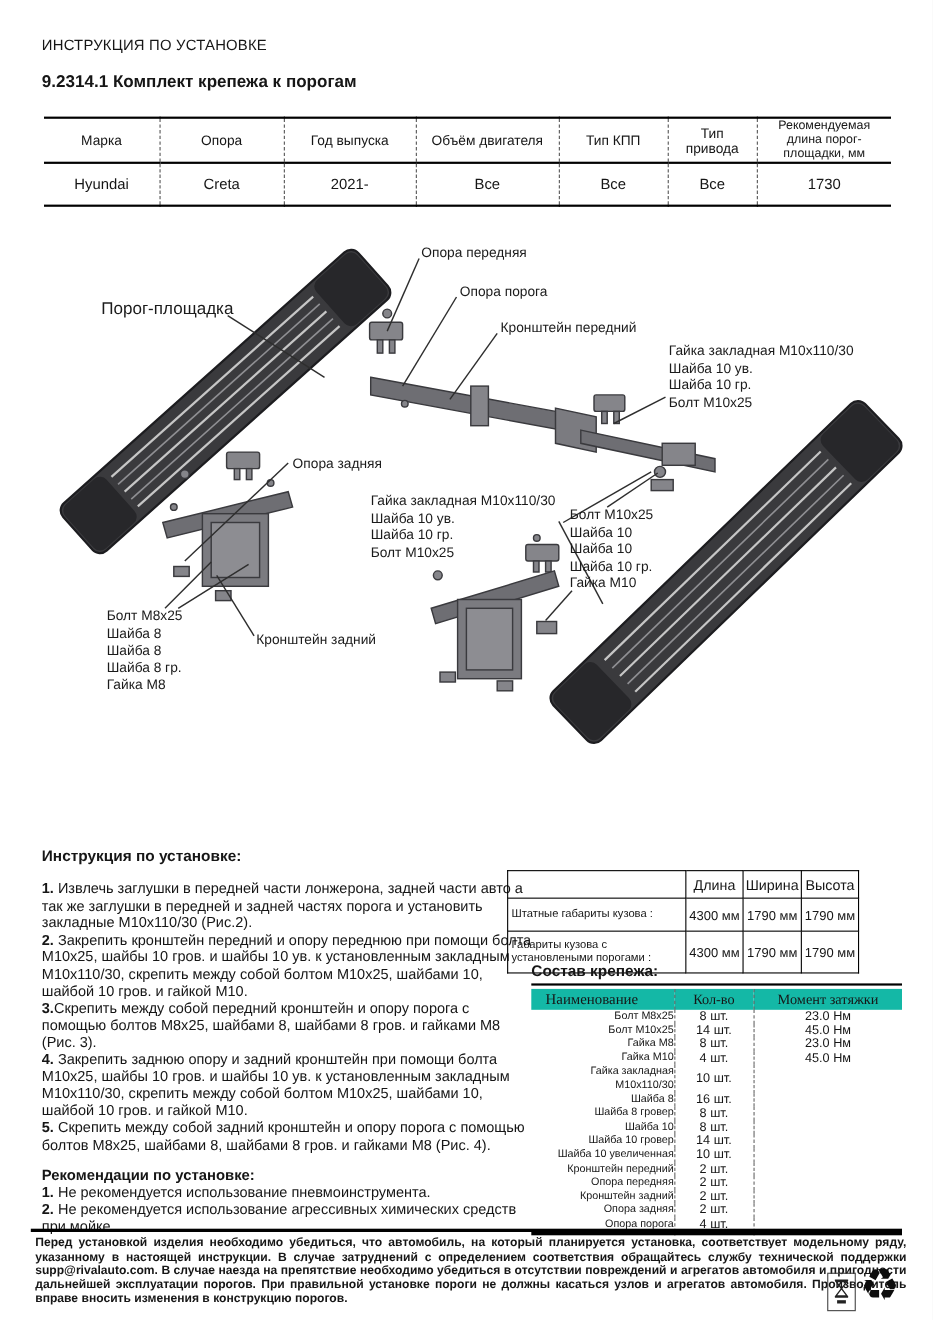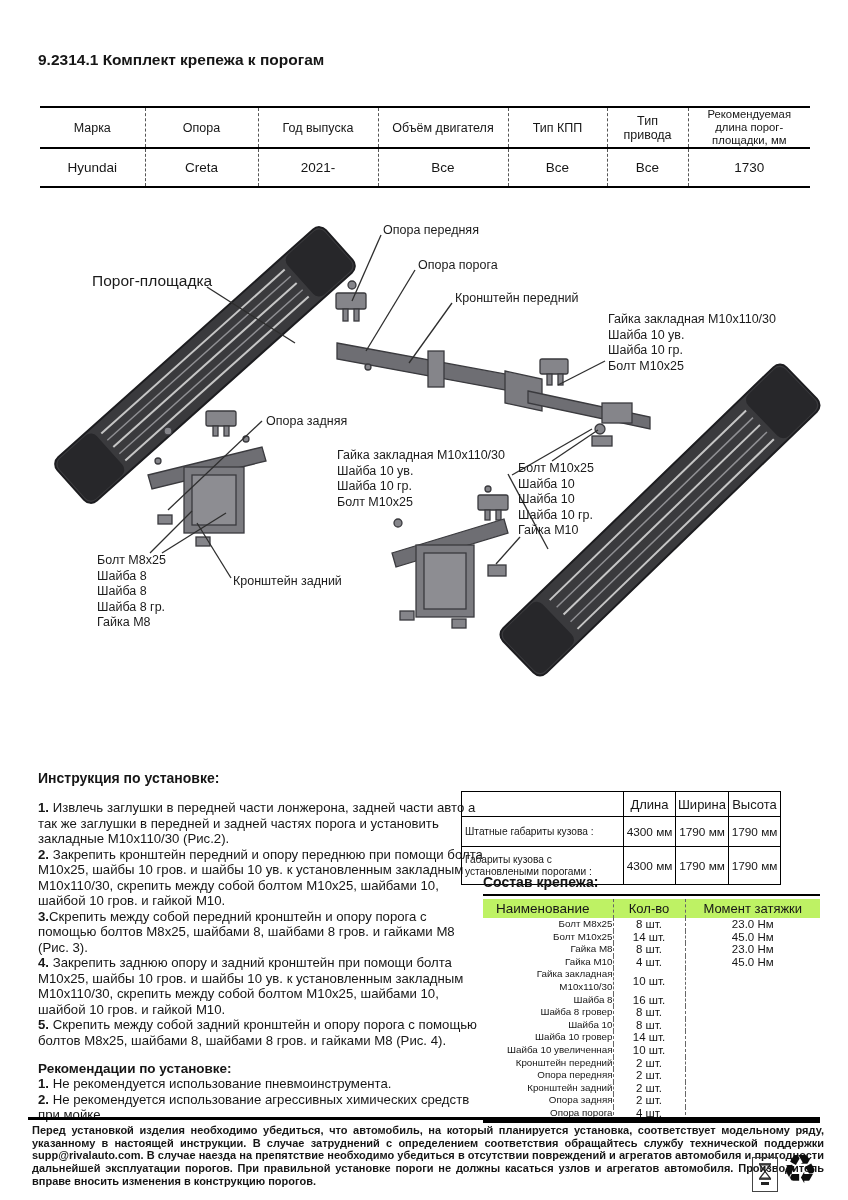--- a/index.html
+++ b/index.html
@@ -60,21 +60,21 @@
     position:absolute; left:483px; top:874px; width:337px;
     font-size:14px; font-weight:bold;
     border-bottom:2px solid #000; padding-bottom:4px;
   }
   table.hw {
     position:absolute; left:483px; top:899px; width:337px;
     border-collapse:collapse; table-layout:fixed;
     border-bottom:3px solid #000;
   }
   table.hw th {
-    background:#bef264; font-weight:normal; height:19px; padding:0;
+    background:#14b8a6; font-weight:normal; height:19px; padding:0;font-family:Liberation Serif, serif;
   }
   table.hw th.h-name { text-align:left; padding-left:13px; font-size:13.5px; }
   table.hw th.h-qty, table.hw th.h-tq { font-size:13px; text-align:center; }
   table.hw td { height:12.6px; line-height:12.6px; padding:0; }
   table.hw .c2, table.hw .c3 { border-left:1px dashed #666; }
   td.hw-name { text-align:right; font-size:9.8px; padding-right:5px; }
   td.hw-qty  { text-align:center; font-size:11.5px; }
   td.hw-tq   { text-align:center; font-size:11.5px; }
 
   
@@ -95,20 +95,21 @@
     position:absolute; left:782px; top:1146px; font-size:40px; line-height:46px; color:#0d0d0d;
     font-family:"DejaVu Sans", sans-serif;
   }
 </style>
 </head>
 <body>
 
 <div class="page">
 
   <div class="doc-header">
+    <div class="h-line1">ИНСТРУКЦИЯ ПО УСТАНОВКЕ</div>
     <div class="h-line2">9.2314.1 Комплект крепежа к порогам</div>
   </div>
 
   <table class="spec">
     <colgroup>
       <col style="width:105px">
         <col style="width:113px">
         <col style="width:120px">
       <col style="width:130px">
         <col style="width:99px">

